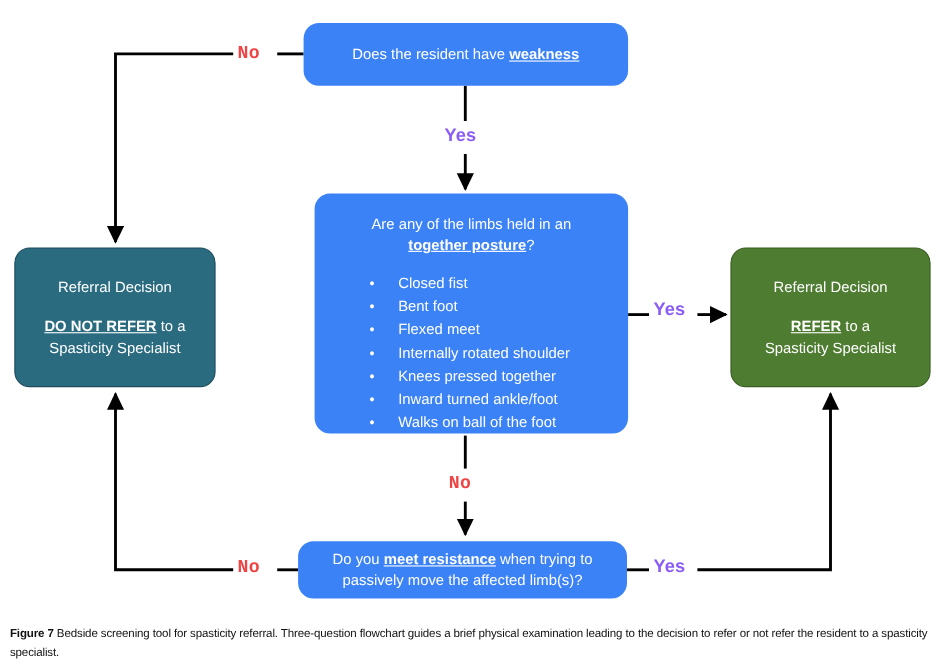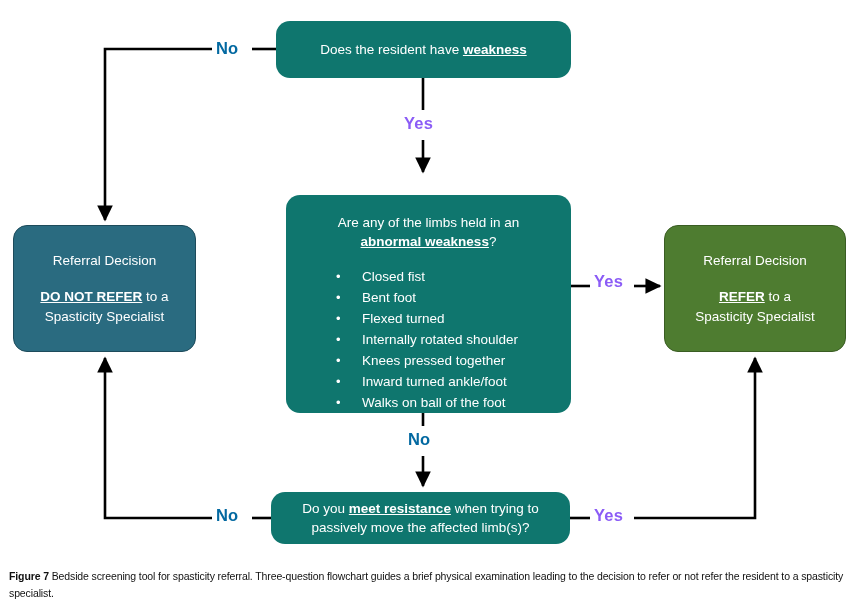--- a/index.html
+++ b/index.html
@@ -36,34 +36,34 @@
     position: absolute;
     box-sizing: border-box;
     border-radius: 14px;
     color: #ffffff;
     display: flex;
     flex-direction: column;
     justify-content: center;
     text-align: center;
   }
 
-  .node.gray   { background: #0f766e; }
+  .node.gray   { background: #3b82f6; }
   .node.teal   { background: #2a6b80; border: 1px solid #1d4b5b; }
   .node.green  { background: #4e7c30; border: 1px solid #3a5d23; }
 
   
   #node-weakness {
     left: 276px; top: 21px; width: 295px; height: 57px;
     font-size: 13.5px; line-height: 1.42;
     padding: 0 12px;
   }
 
   
   #node-posture {
-    left: 286px; top: 195px; width: 285px; height: 218px;
+    left: 286px; top: 176px; width: 285px; height: 218px;
     padding: 18px 10px 14px 10px;
     justify-content: flex-start;
     font-size: 13.5px; line-height: 1.42;
   }
   #node-posture .q-head { text-align: center; }
   #node-posture ul {
     margin: 16px 0 0 0;
     padding: 0 0 0 40px;
     text-align: left;
     list-style: none;
@@ -107,21 +107,21 @@
   }
 
   
   .edge-label {
     position: absolute;
     font-size: 16.5px;
     font-weight: bold;
     letter-spacing: 0.2px;
     white-space: nowrap;
   }
-  .edge-label.no  { color: #0369a1; }
+  .edge-label.no  { color: #ef4444; font-family: Liberation Mono, monospace; }
   .edge-label.yes { color: #8b5cf6; }
 
   #lbl-no-top        { left: 216px; top: 39px; }
   #lbl-yes-top       { left: 404px; top: 114px; }
   #lbl-yes-mid       { left: 594px; top: 272px; }
   #lbl-no-mid        { left: 408px; top: 430px; }
   #lbl-no-bottom     { left: 216px; top: 506px; }
   #lbl-yes-bottom    { left: 594px; top: 506px; }
 
   
@@ -184,26 +184,26 @@
 
   <div class="node gray" id="node-weakness">
     <div>
       <span>Does the resident have </span><span class="u-bold">weakness</span>
     </div>
   </div>
 
   <div class="node gray" id="node-posture">
     <div class="q-head">
       <div>Are any of the limbs held in an</div>
-      <div><span class="u-bold">abnormal weakness</span><span>?</span></div>
+      <div><span class="u-bold">together posture</span><span>?</span></div>
     </div>
     <ul id="posture-bullet-list">
         <li><span class="bullet-dot">•</span><span>Closed fist</span></li>
         <li><span class="bullet-dot">•</span><span>Bent foot</span></li>
-        <li><span class="bullet-dot">•</span><span>Flexed turned</span></li>
+        <li><span class="bullet-dot">•</span><span>Flexed meet</span></li>
         <li><span class="bullet-dot">•</span><span>Internally rotated shoulder</span></li>
         <li><span class="bullet-dot">•</span><span>Knees pressed together</span></li>
         <li><span class="bullet-dot">•</span><span>Inward turned ankle/foot</span></li>
         <li><span class="bullet-dot">•</span><span>Walks on ball of the foot</span></li>
       </ul>
   </div>
 
   <div class="node gray" id="node-resistance">
     <div><span>Do you </span><span class="u-bold">meet resistance</span><span> when trying to</span></div>
     <div>passively move the affected limb(s)?</div>

